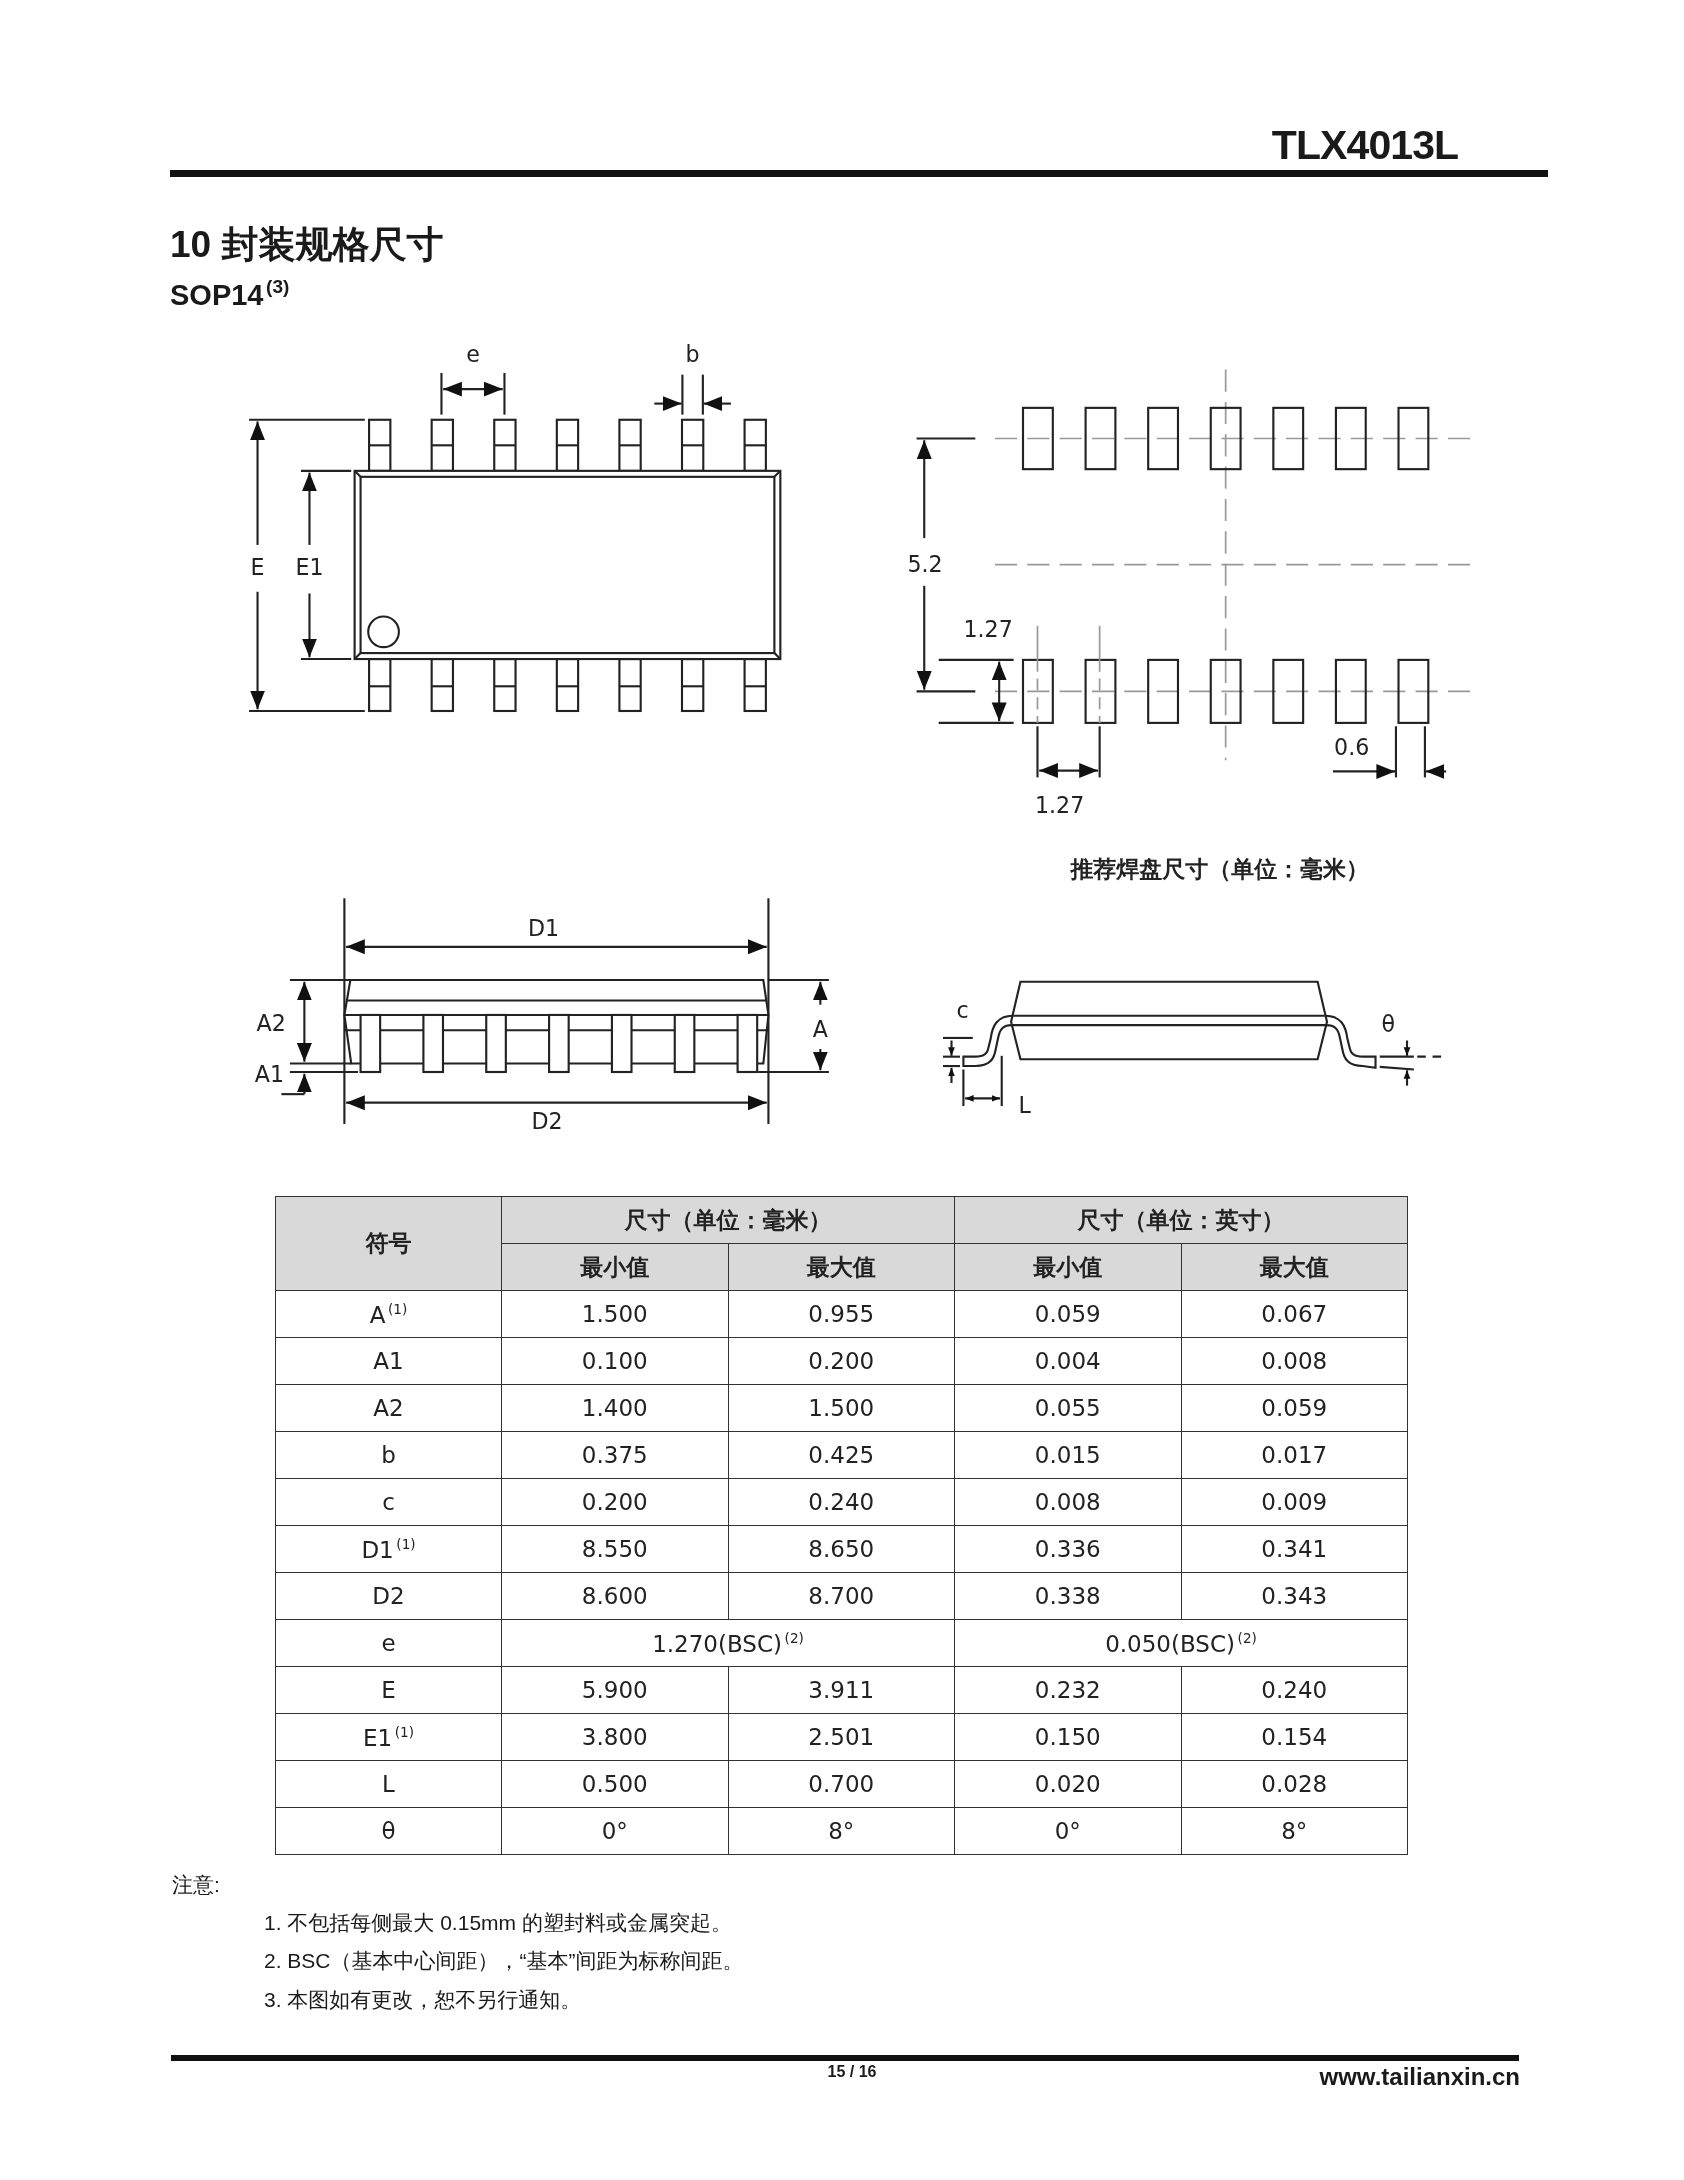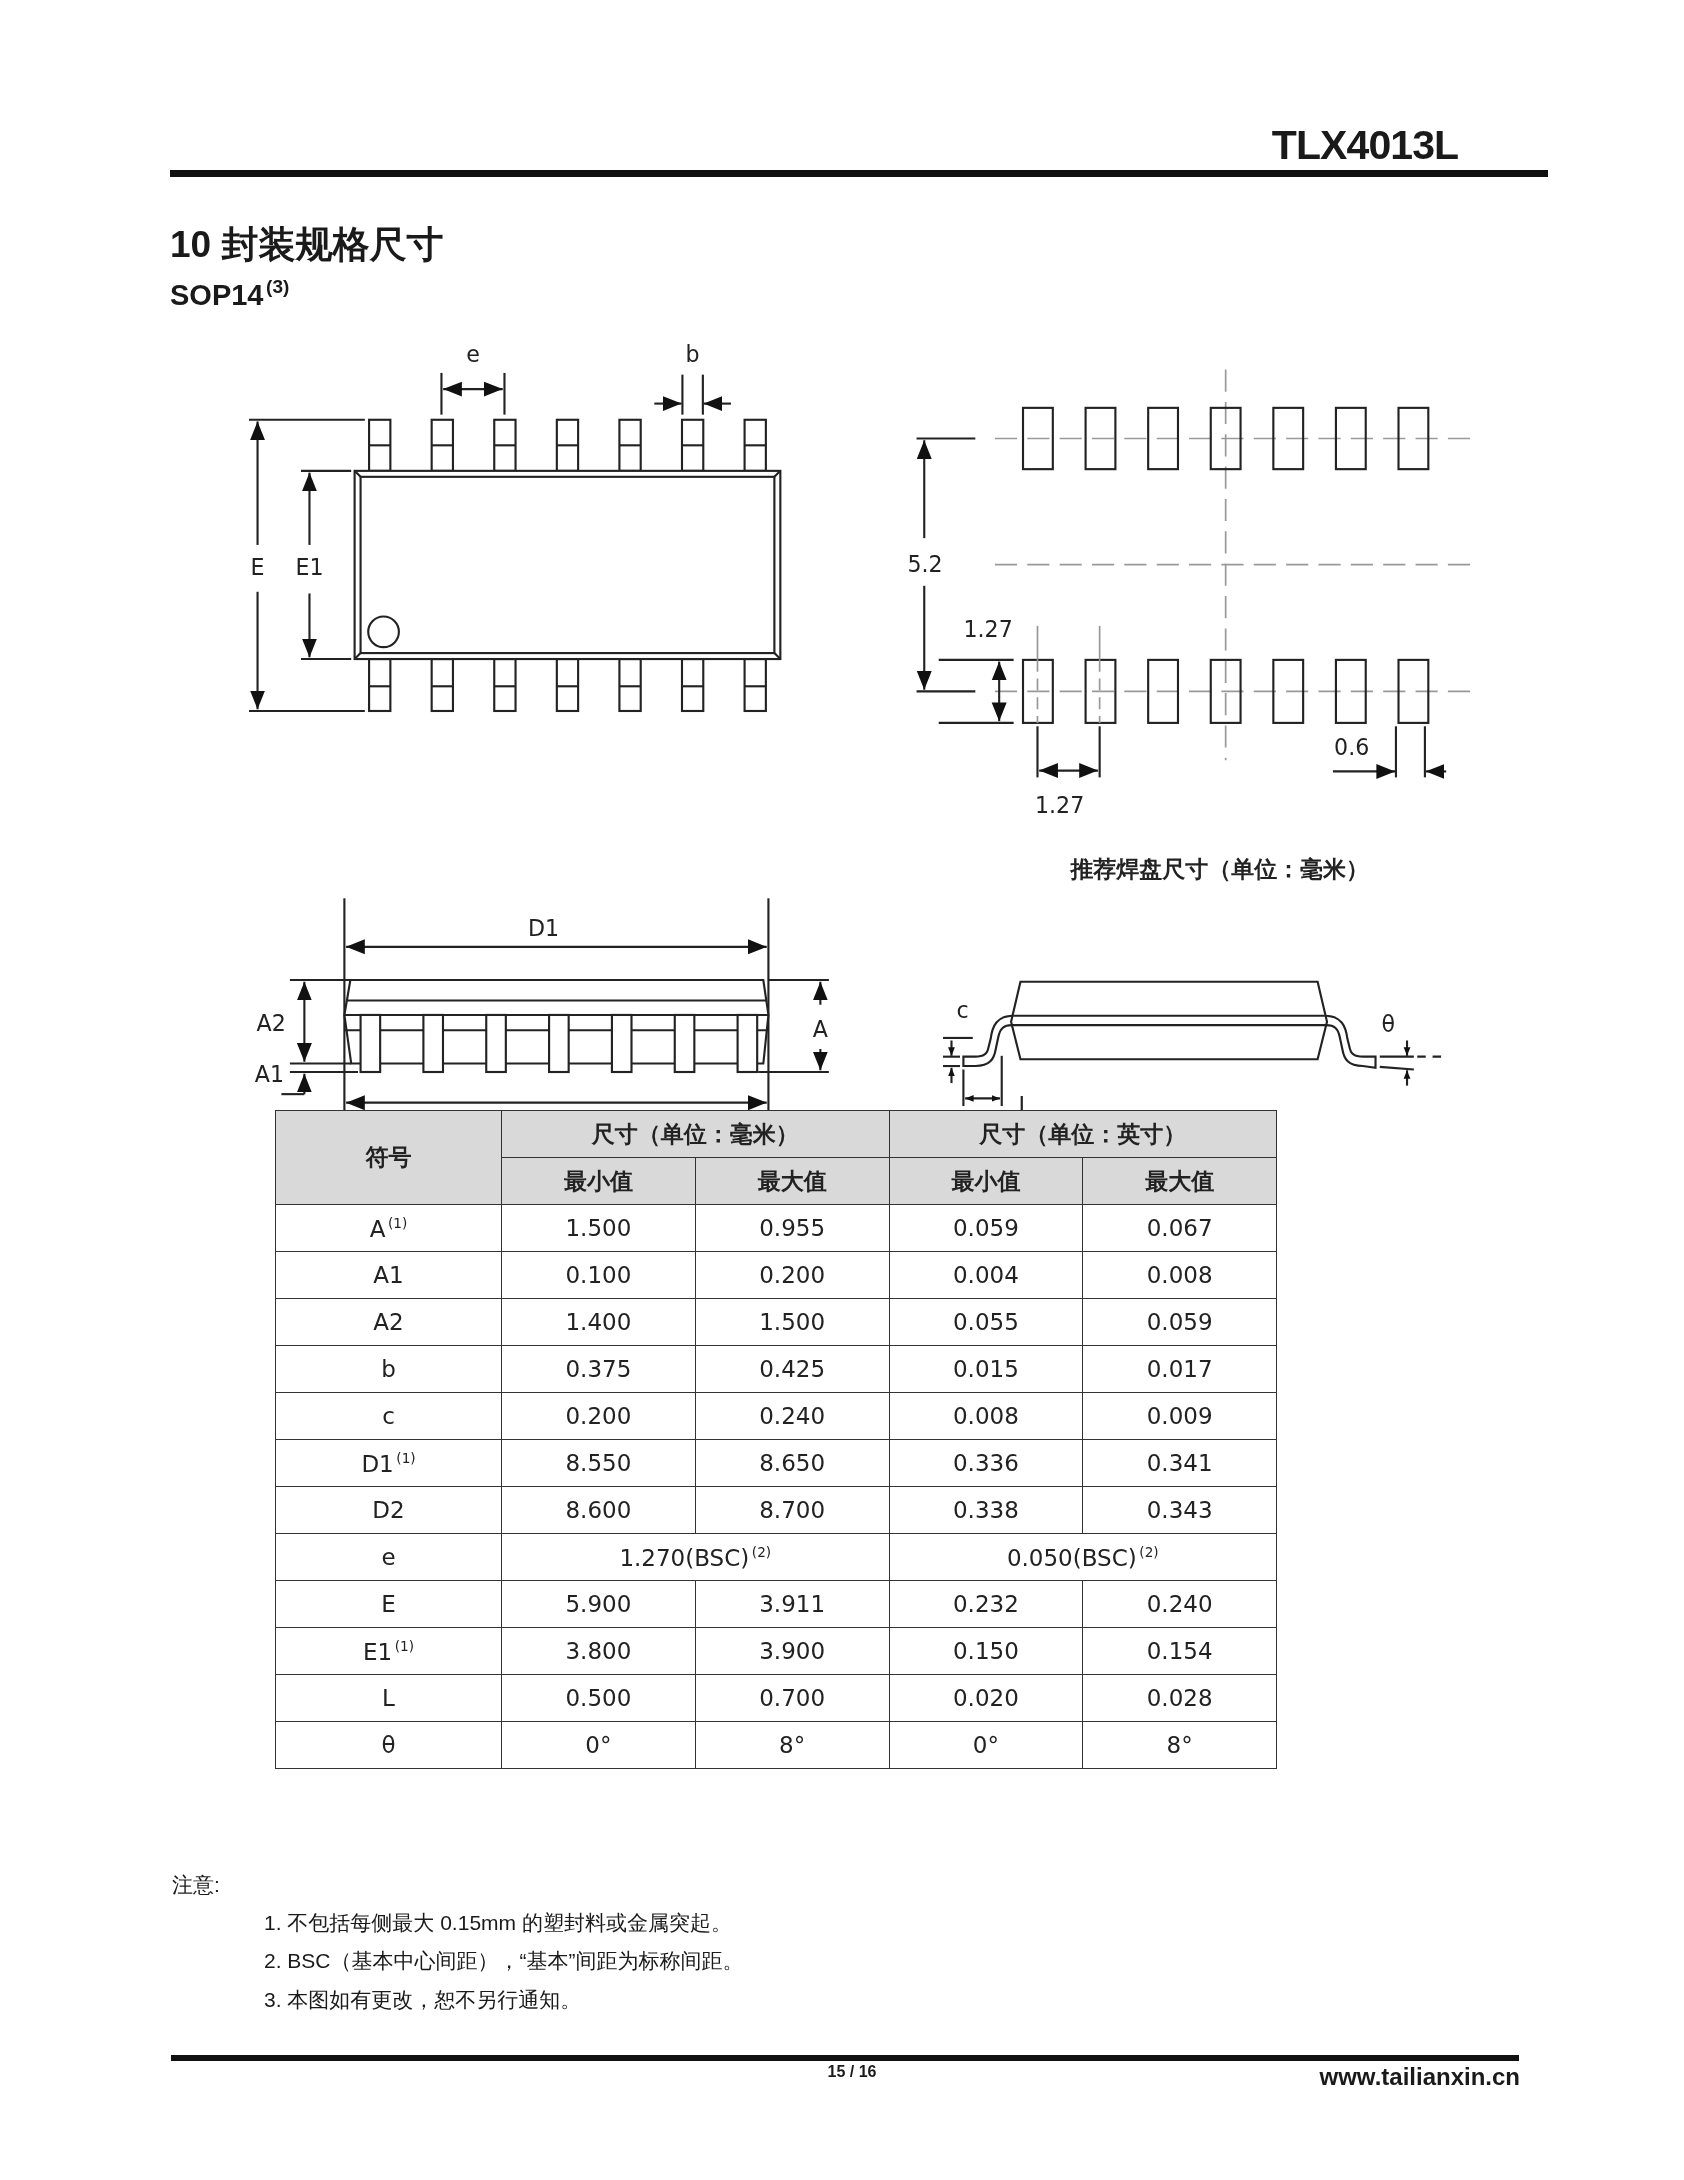--- a/index.html
+++ b/index.html
@@ -8,21 +8,21 @@
   .abs { position: absolute; }
   .doc-id { left: 1193px; width: 1194px; top: 122px; width: 344px; text-align: center;
             font-size: 41px; font-weight: bold; letter-spacing: -0.9px; }
   .rule-top { left: 170px; top: 170px; width: 1378px; height: 6.8px; background: #111; }
   .sec-title { left: 170px; top: 220px; font-size: 37px; font-weight: bold; }
   .sec-sub { left: 170px; top: 276px; font-size: 29px; font-weight: bold; }
   .sec-sub sup { font-size: 19px; vertical-align: 12px; margin-left: 2.6px; }
   svg.diag { position: absolute; left: 0; top: 0; }
   .dl { font-family: "DejaVu Sans", sans-serif; font-size: 26px; fill: #222; }
   .cap { font-family: "DejaVu Sans", sans-serif; font-size: 27px; font-weight: bold; fill: #222; }
-  table.dims { position: absolute; left: 275px; top: 1110px; width: 1002px;
+  table.dims { position: absolute; left: 275px; top: 1196px; width: 1133px;
                border-collapse: collapse; font-family: "DejaVu Sans", sans-serif; }
   table.dims td, table.dims th { border: 1.7px solid #333; text-align: center; padding: 0;
                height: 46px; font-size: 23px; color: #222; font-weight: normal; }
   table.dims th { background: #d9d9d9; font-weight: bold; }
   table.dims td.sym { width: 225px; }
   table.dims sup { font-size: 13.6px; vertical-align: 8.5px; margin-left: 2.6px; }
   .notes-head { left: 172px; top: 1871px; font-size: 21px; }
   .note { left: 216px; font-size: 21px; margin-left: 48px; }
   .rule-bot { left: 171px; top: 2055px; width: 1348px; height: 6px; background: #111; }
   .page-num { left: 767px; width: 170px; top: 2063px; text-align: center; font-size: 16px; font-weight: bold; }
@@ -334,21 +334,21 @@
       <tr>
         <td class="sym"><span>E</span></td>
         <td>5.900</td>
         <td>3.911</td>
         <td>0.232</td>
         <td>0.240</td>
       </tr>
       <tr>
         <td class="sym"><span>E1</span><sup>(1)</sup></td>
         <td>3.800</td>
-        <td>3.900</td>
+        <td>2.501</td>
         <td>0.150</td>
         <td>0.154</td>
       </tr>
       <tr>
         <td class="sym"><span>L</span></td>
         <td>0.500</td>
         <td>0.700</td>
         <td>0.020</td>
         <td>0.028</td>
       </tr>

